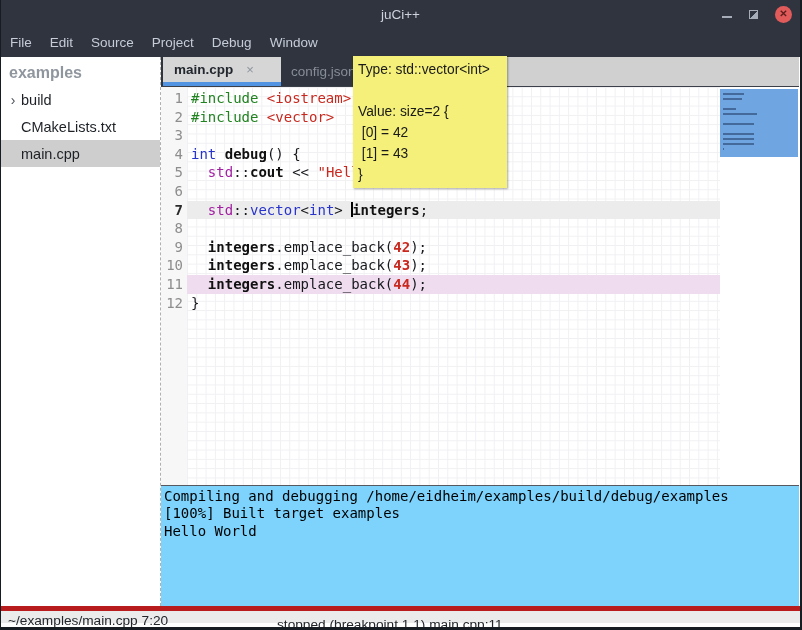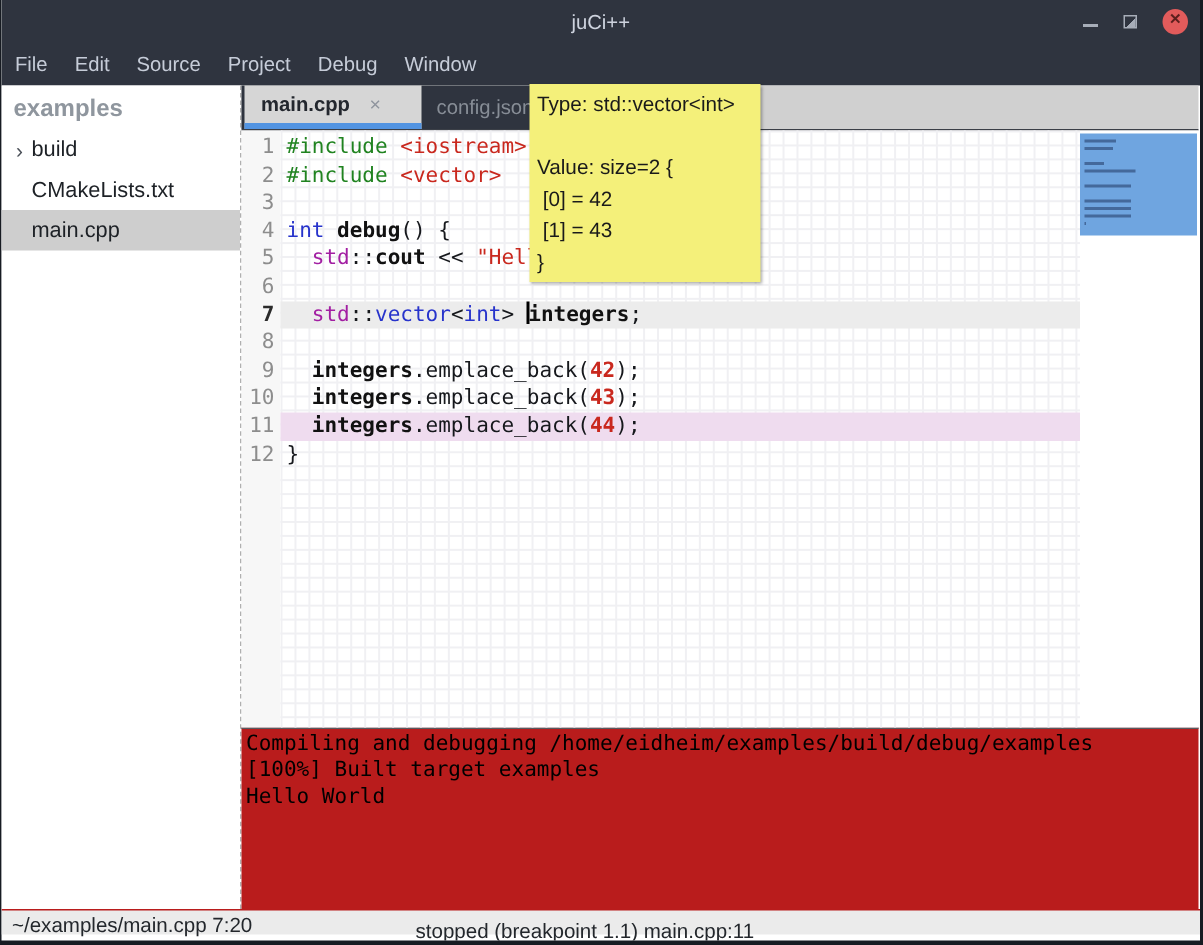--- a/index.html
+++ b/index.html
@@ -57,25 +57,25 @@
   .tok-ns { color:#a21ea2; }
   .tok-fn { color:#111; font-weight:bold; }
   .tok-num { color:#c9281e; font-weight:bold; }
   .tok-pl { color:#16181c; }
   .caret { display:inline-block; width:2px; height:15px; background:#000; vertical-align:-2px; margin-right:-1px; }
   .minimap { width:79px; background:#fff; position:relative; }
   .mm-view { position:absolute; left:0; top:2px; width:78px; height:68px; background:#6fa5e0; padding:4px 0 0 3px; }
   .mm-line { height:2px; margin-bottom:3px; background:rgba(25,45,85,0.5); }
 
   
-  .console { height:121px; background:#b91c1c; border-top:1px solid #565a60; padding:2px 0 0 3px; }
+  .console { height:121px; background:#7dd3fc; border-top:1px solid #565a60; padding:2px 0 0 3px; }
   .console-line { font-family:"DejaVu Sans Mono",monospace; font-size:14px; line-height:17.3px; color:#000; white-space:pre; }
 
   
-  .statusbar { height:17px; background:#ebebeb; border-top:1px solid #b91c1c; position:relative; font-size:13.7px; color:#23272c; }
+  .statusbar { height:17px; background:#ebebeb; border-top:5px solid #b91c1c; position:relative; font-size:13.7px; color:#23272c; }
   .status-left { position:absolute; left:7px; top:2px; }
   .status-debug { position:absolute; left:276px; top:6px; }
 
   
   .tooltip { position:absolute; left:352px; top:56px; width:154px; z-index:50;
              background:var(--tooltip,#f4f07a); color:#1a1a1a; font-size:13.8px; line-height:21px;
              padding:3px 5px; white-space:pre; box-shadow:1px 1px 2px rgba(0,0,0,0.35); }
 </style>
 </head>
 <body>

